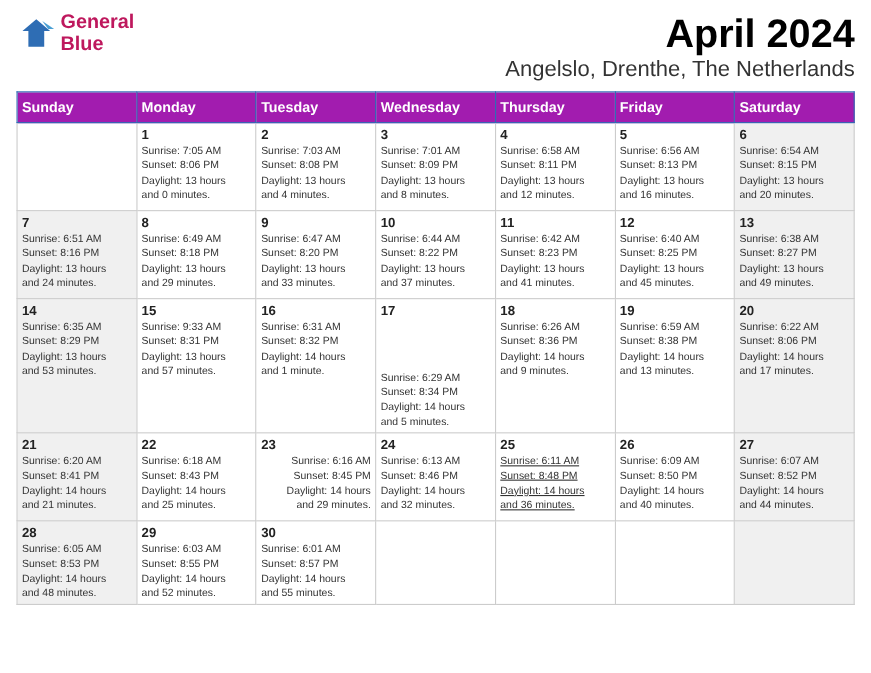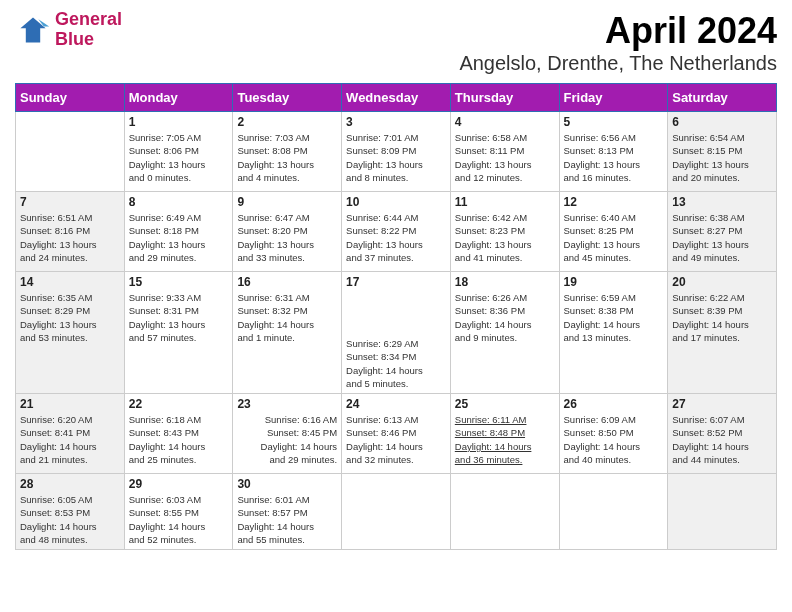--- a/index.html
+++ b/index.html
@@ -254,21 +254,21 @@
         <td class="">
           <span class="day-num">19</span>
           <div class="day-info" style="white-space: pre-line;">Sunrise: 6:59 AM
 Sunset: 8:38 PM
 Daylight: 14 hours
 and 13 minutes.</div>
         </td>
         <td class="shaded">
           <span class="day-num">20</span>
           <div class="day-info" style="white-space: pre-line;">Sunrise: 6:22 AM
-Sunset: 8:39 PM
+Sunset: 8:06 PM
 Daylight: 14 hours
 and 17 minutes.</div>
         </td>
       </tr>
       <tr class="week-row">
         <td class="shaded">
           <span class="day-num">21</span>
           <div class="day-info" style="white-space: pre-line;">Sunrise: 6:20 AM
 Sunset: 8:41 PM
 Daylight: 14 hours

